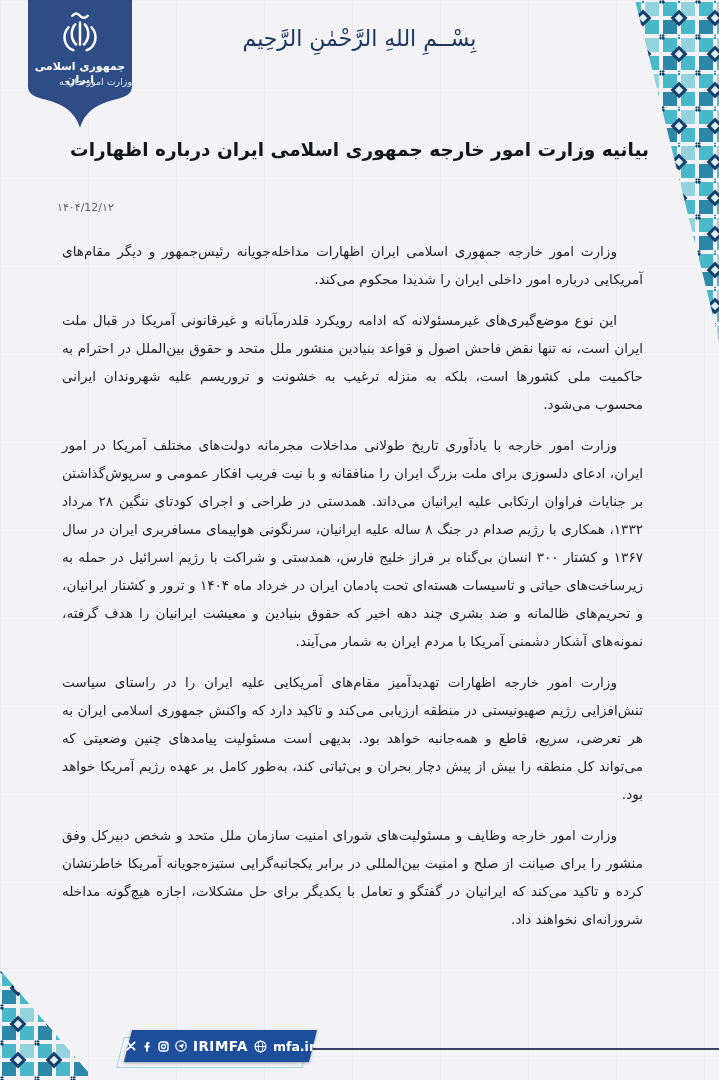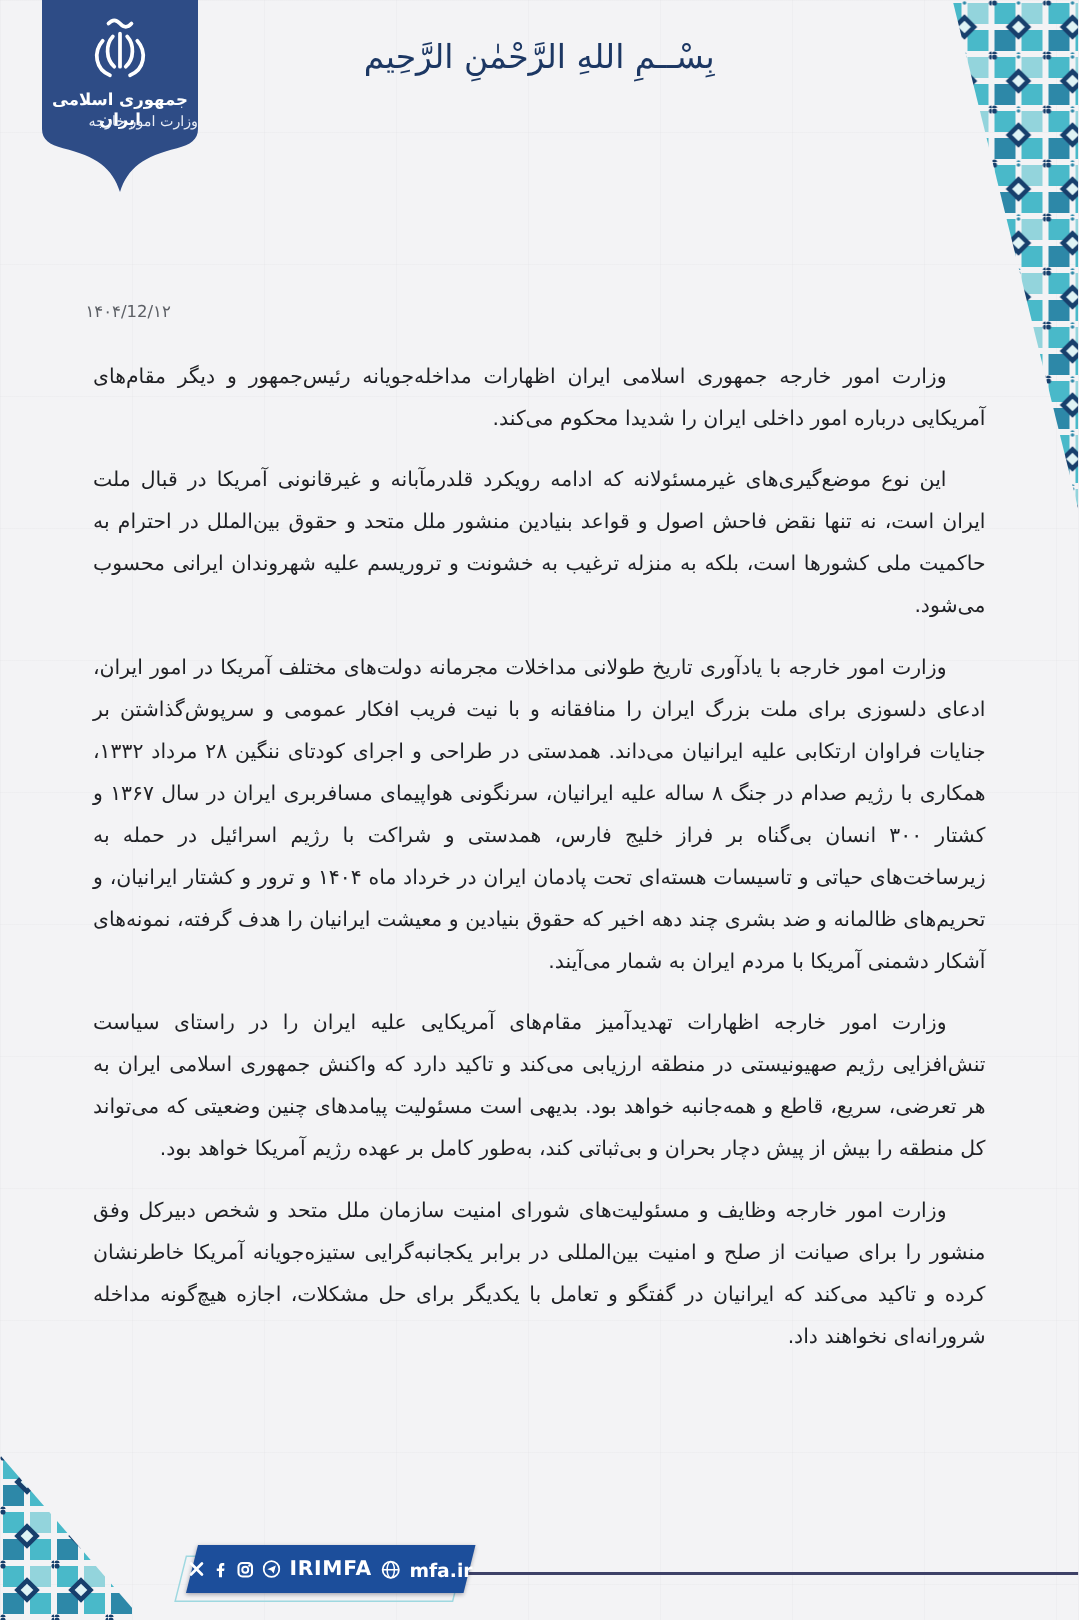--- a/index.html
+++ b/index.html
@@ -38,21 +38,21 @@
   .corner-bl{position:absolute;left:0;bottom:0;}
 
   
   .title{position:absolute;top:132px;left:30px;right:30px;text-align:center;
     direction:rtl;font-weight:bold;font-size:18.5px;line-height:35px;color:#141518;}
   .date{position:absolute;top:201px;left:57px;font-size:11px;color:#5d6066;direction:rtl;}
 
   
   .body-text{position:absolute;top:237px;left:62px;right:62px;direction:rtl;}
   .body-text p{
-    margin:0 0 13px 0;
+    margin:0 14px 13px 0;
     font-size:13.6px;line-height:28px;color:#1f2024;
     text-align:justify;text-indent:26px;
   }
 
   
   .footer-line{position:absolute;top:1048px;left:300px;right:0;height:2px;background:#3e4167;}
   .badge-wrap{position:absolute;left:128px;top:1030px;width:185px;height:32px;}
   .badge-outline{position:absolute;left:-8px;top:7px;width:186px;height:31px;
     border:1px solid #9ed8e0;transform:skewX(-14deg);box-sizing:border-box;}
   .badge{position:relative;width:185px;height:32px;background:#1c4e9b;
@@ -126,20 +126,21 @@
         <path d="M36 19 C43 27 41 39 31 43"></path>
       </g>
     </svg>
     <div class="banner-line1">جمهوری اسلامی ایران</div>
     <div class="banner-line2">وزارت امور خارجه</div>
   </div>
 
   <div class="bismillah">بِسْــمِ اللهِ الرَّحْمٰنِ الرَّحِیم</div>
 
   <div class="title">
+    <div>بیانیه وزارت امور خارجه جمهوری اسلامی ایران درباره اظهارات</div>
   </div>
 
   <div class="date">۱۴۰۴/12/۱۲</div>
 
   <div class="body-text">
     <p>وزارت امور خارجه جمهوری اسلامی ایران اظهارات مداخله‌جویانه رئیس‌جمهور و دیگر مقام‌های آمریکایی درباره امور داخلی ایران را شدیدا محکوم می‌کند.</p>
     <p>این نوع موضع‌گیری‌های غیرمسئولانه که ادامه رویکرد قلدرمآبانه و غیرقانونی آمریکا در قبال ملت ایران است، نه تنها نقض فاحش اصول و قواعد بنیادین منشور ملل متحد و حقوق بین‌الملل در احترام به حاکمیت ملی کشورها است، بلکه به منزله ترغیب به خشونت و تروریسم علیه شهروندان ایرانی محسوب می‌شود.</p>
     <p>وزارت امور خارجه با یادآوری تاریخ طولانی مداخلات مجرمانه دولت‌های مختلف آمریکا در امور ایران، ادعای دلسوزی برای ملت بزرگ ایران را منافقانه و با نیت فریب افکار عمومی و سرپوش‌گذاشتن بر جنایات فراوان ارتکابی علیه ایرانیان می‌داند. همدستی در طراحی و اجرای کودتای ننگین ۲۸ مرداد ۱۳۳۲، همکاری با رژیم صدام در جنگ ۸ ساله علیه ایرانیان، سرنگونی هواپیمای مسافربری ایران در سال ۱۳۶۷ و کشتار ۳۰۰ انسان بی‌گناه بر فراز خلیج فارس، همدستی و شراکت با رژیم اسرائیل در حمله به زیرساخت‌های حیاتی و تاسیسات هسته‌ای تحت پادمان ایران در خرداد ماه ۱۴۰۴ و ترور و کشتار ایرانیان، و تحریم‌های ظالمانه و ضد بشری چند دهه اخیر که حقوق بنیادین و معیشت ایرانیان را هدف گرفته، نمونه‌های آشکار دشمنی آمریکا با مردم ایران به شمار می‌آیند.</p>
     <p>وزارت امور خارجه اظهارات تهدیدآمیز مقام‌های آمریکایی علیه ایران را در راستای سیاست تنش‌افزایی رژیم صهیونیستی در منطقه ارزیابی می‌کند و تاکید دارد که واکنش جمهوری اسلامی ایران به هر تعرضی، سریع، قاطع و همه‌جانبه خواهد بود. بدیهی است مسئولیت پیامدهای چنین وضعیتی که می‌تواند کل منطقه را بیش از پیش دچار بحران و بی‌ثباتی کند، به‌طور کامل بر عهده رژیم آمریکا خواهد بود.</p>
     <p>وزارت امور خارجه وظایف و مسئولیت‌های شورای امنیت سازمان ملل متحد و شخص دبیرکل وفق منشور را برای صیانت از صلح و امنیت بین‌المللی در برابر یکجانبه‌گرایی ستیزه‌جویانه آمریکا خاطرنشان کرده و تاکید می‌کند که ایرانیان در گفتگو و تعامل با یکدیگر برای حل مشکلات، اجازه هیچ‌گونه مداخله شرورانه‌ای نخواهند داد.</p>

